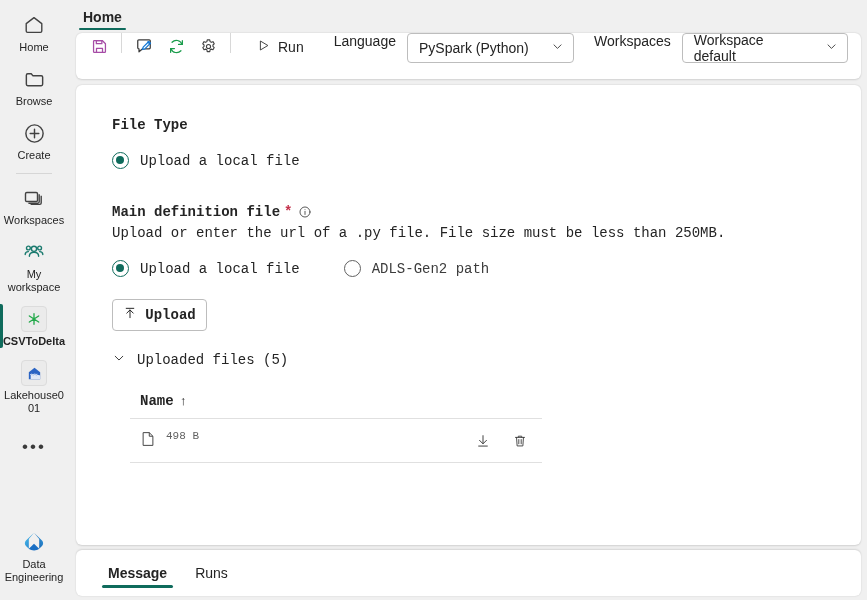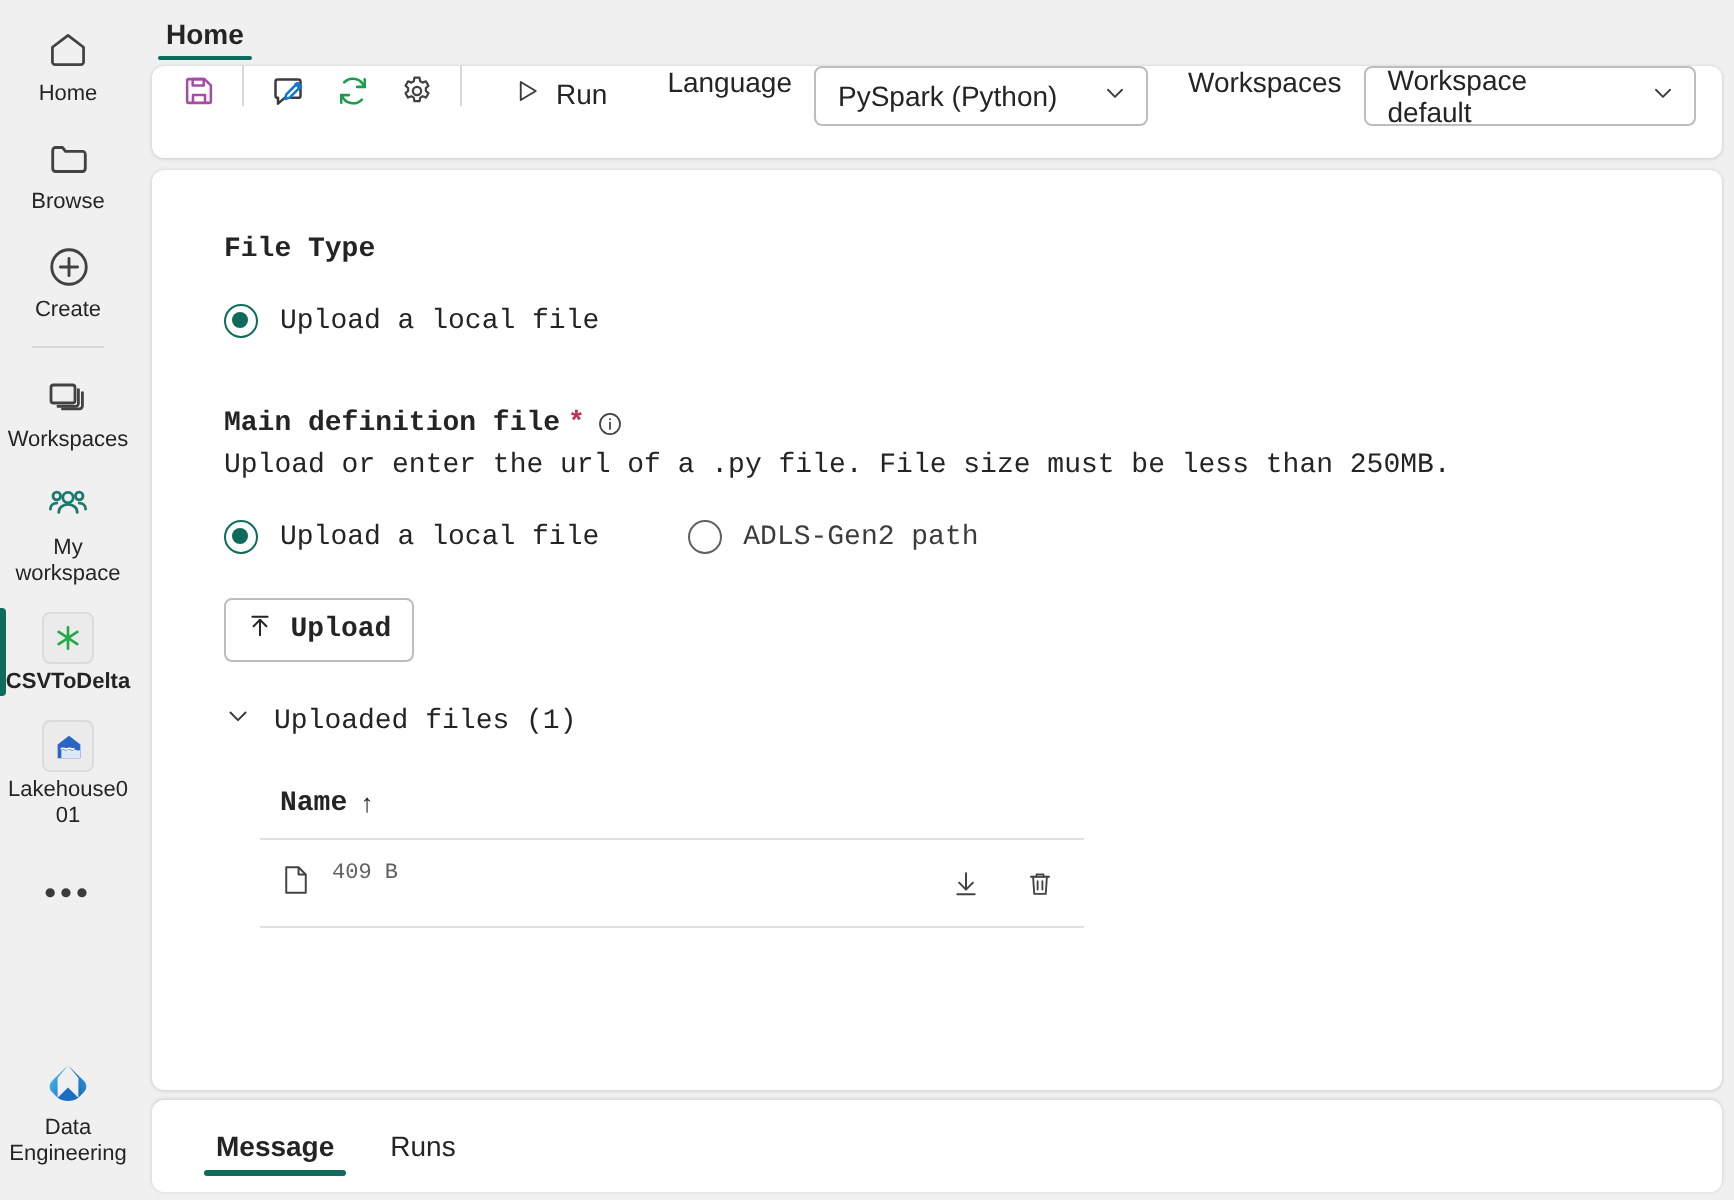--- a/index.html
+++ b/index.html
@@ -657,41 +657,41 @@
             </span>
             <span>Upload</span>
           </div>
 
           <div class="collapse-row">
             <span>
               <svg width="14" height="14" viewBox="0 0 24 24" fill="none" stroke="#3b3b3b" stroke-width="1.7" stroke-linecap="round" stroke-linejoin="round">
                 <path d="M5.5 9 12 15.5 18.5 9"></path>
               </svg>
             </span>
-            <span>Uploaded files (1)</span>
+            <span>Uploaded files (5)</span>
           </div>
 
           <div class="file-table">
             <div class="th-row">
               <div class="th">
                 <span>Name</span>
                 <span class="sort-arrow">↑</span>
               </div>
             </div>
 
             <div class="file-row">
               <div class="file-main">
                 <span style="margin-top:2px;">
                   <svg width="16" height="18" viewBox="0 0 20 24" fill="none" stroke="#424242" stroke-width="1.3" stroke-linejoin="round">
                     <path d="M3.5 3.5h8.2l4.8 4.8v12.2H3.5z"></path>
                     <path d="M11.7 3.5v4.8h4.8"></path>
                   </svg>
                 </span>
                 <div>
-                  <div class="file-size">409 B</div>
+                  <div class="file-size">498 B</div>
                 </div>
               </div>
               <div class="row-actions">
                 <span class="row-act">
                   <svg width="16" height="16" viewBox="0 0 24 24" fill="none" stroke="#424242" stroke-width="1.5" stroke-linecap="round" stroke-linejoin="round">
                     <path d="M12 4v12"></path>
                       <path d="M6.8 11 12 16.2 17.2 11"></path>
                       <path d="M5.5 19.6h13"></path>
                   </svg>
                 </span>

